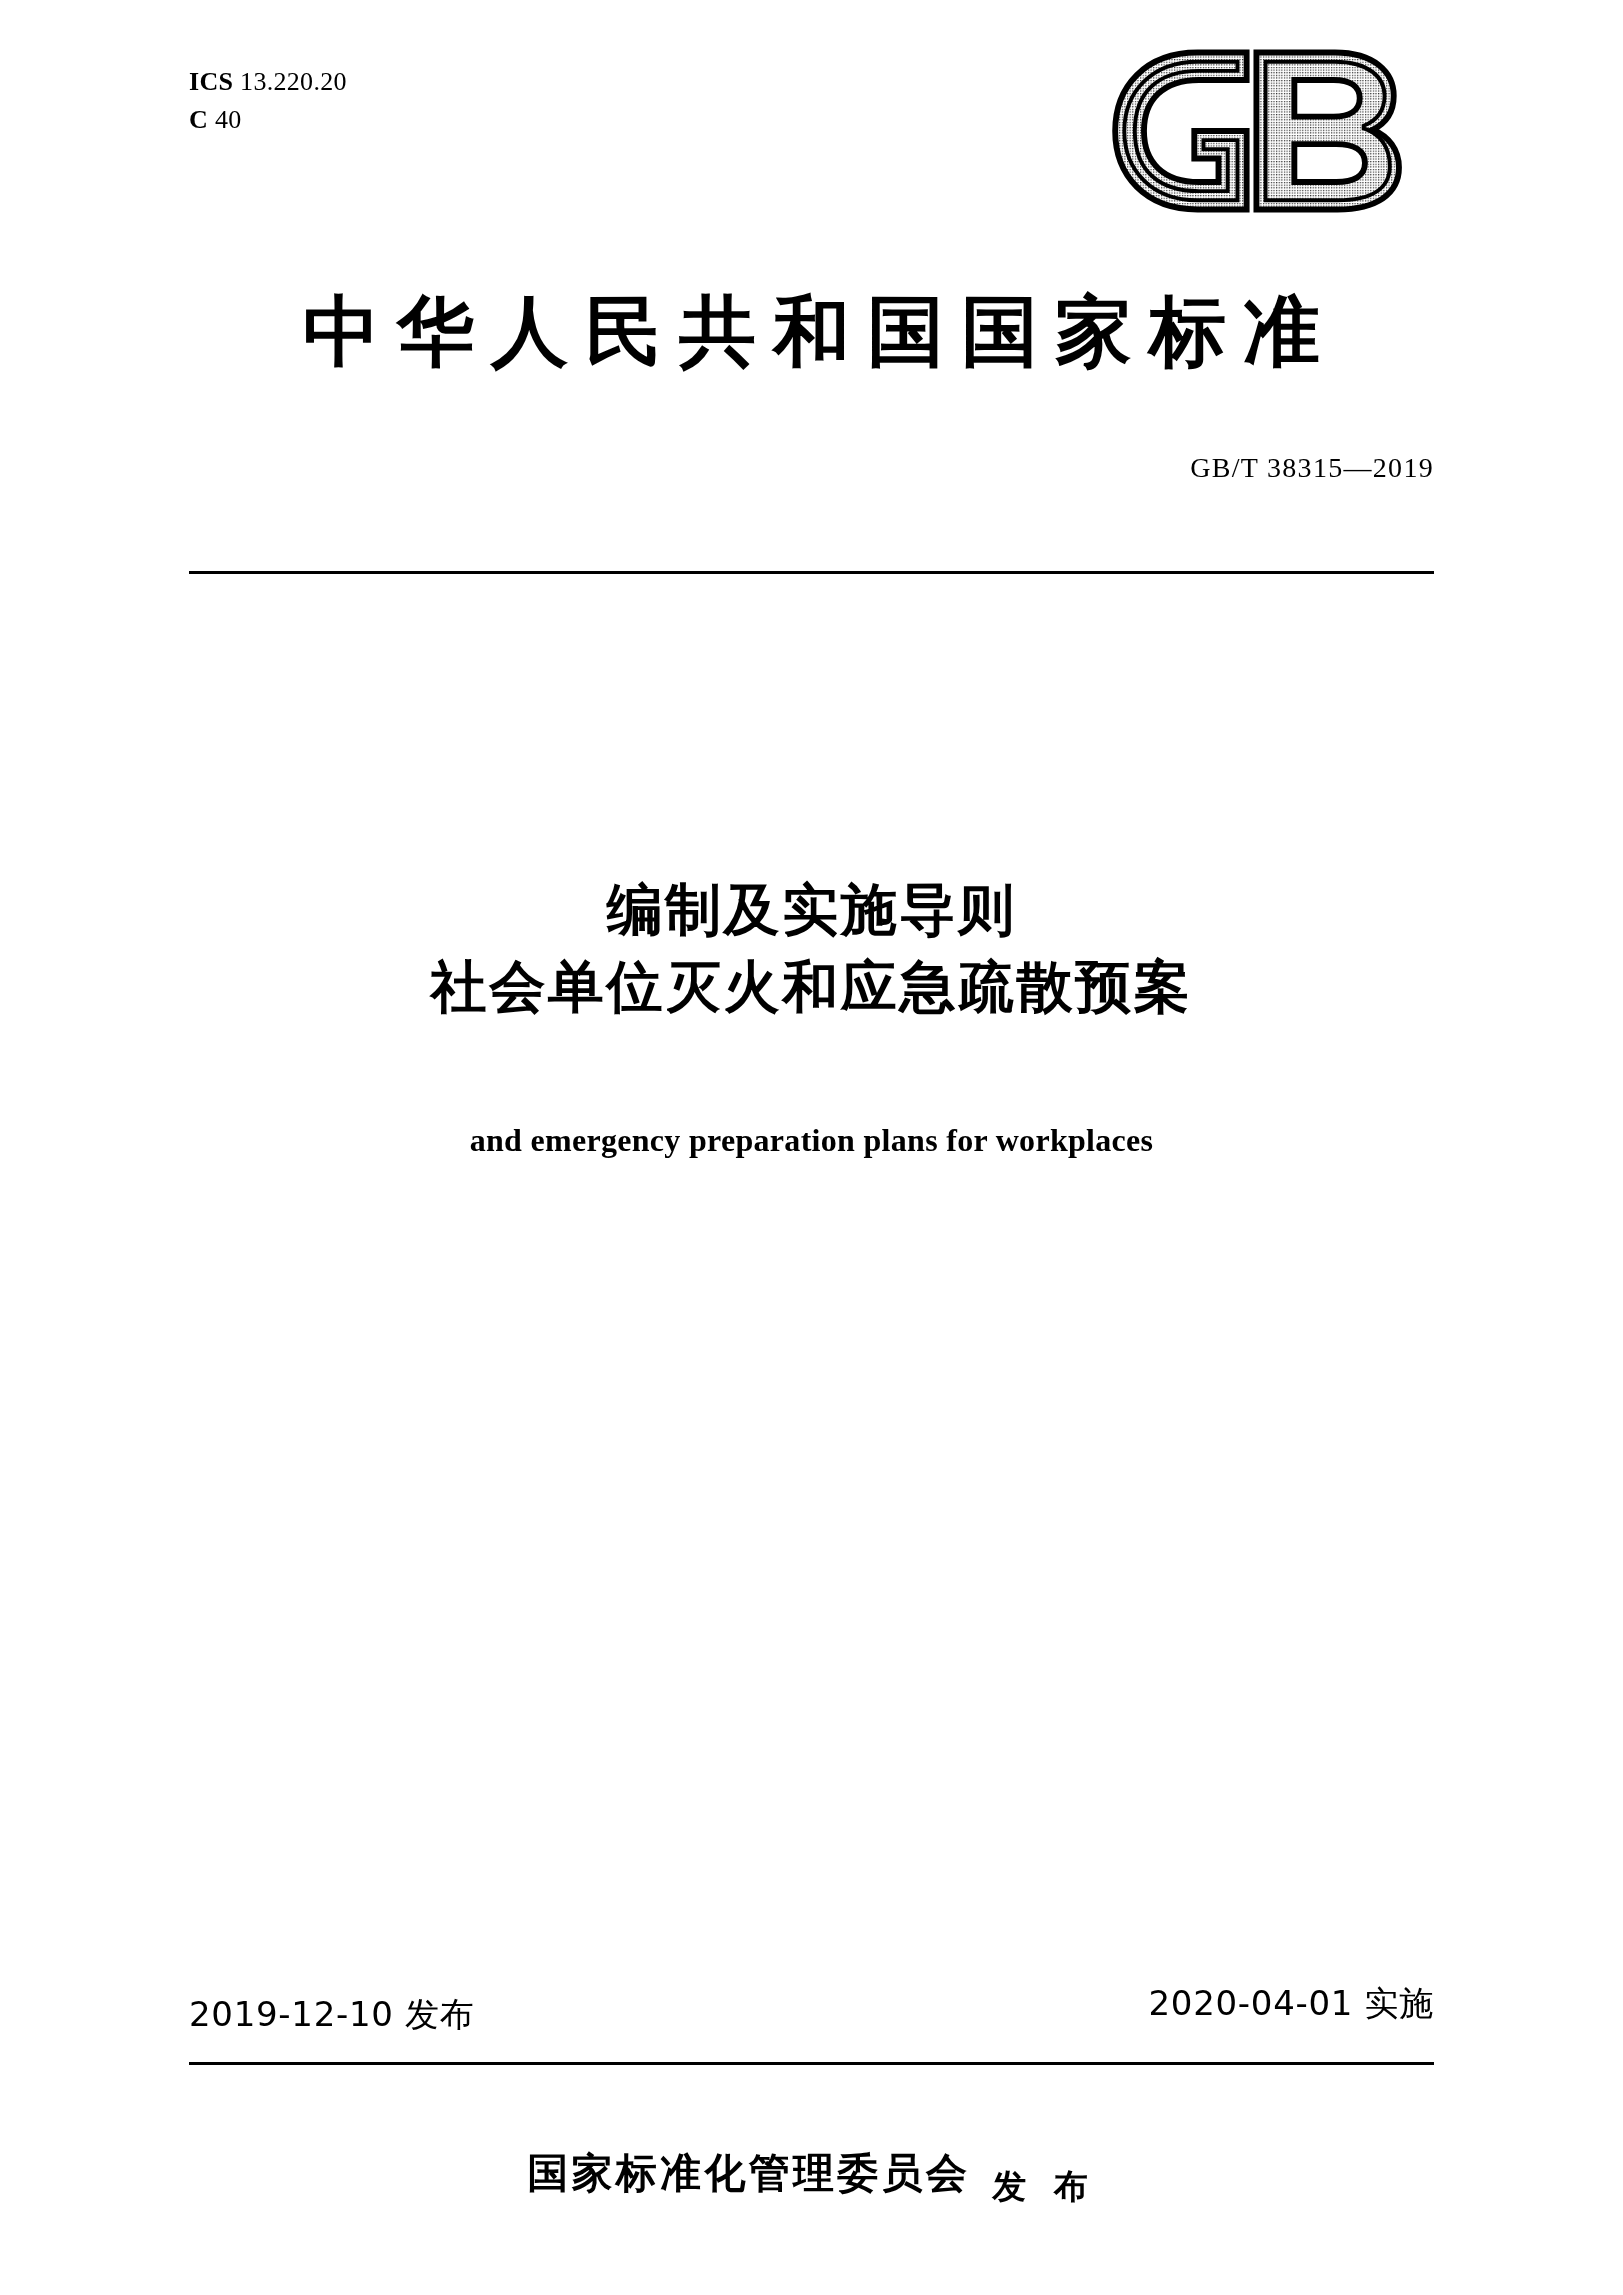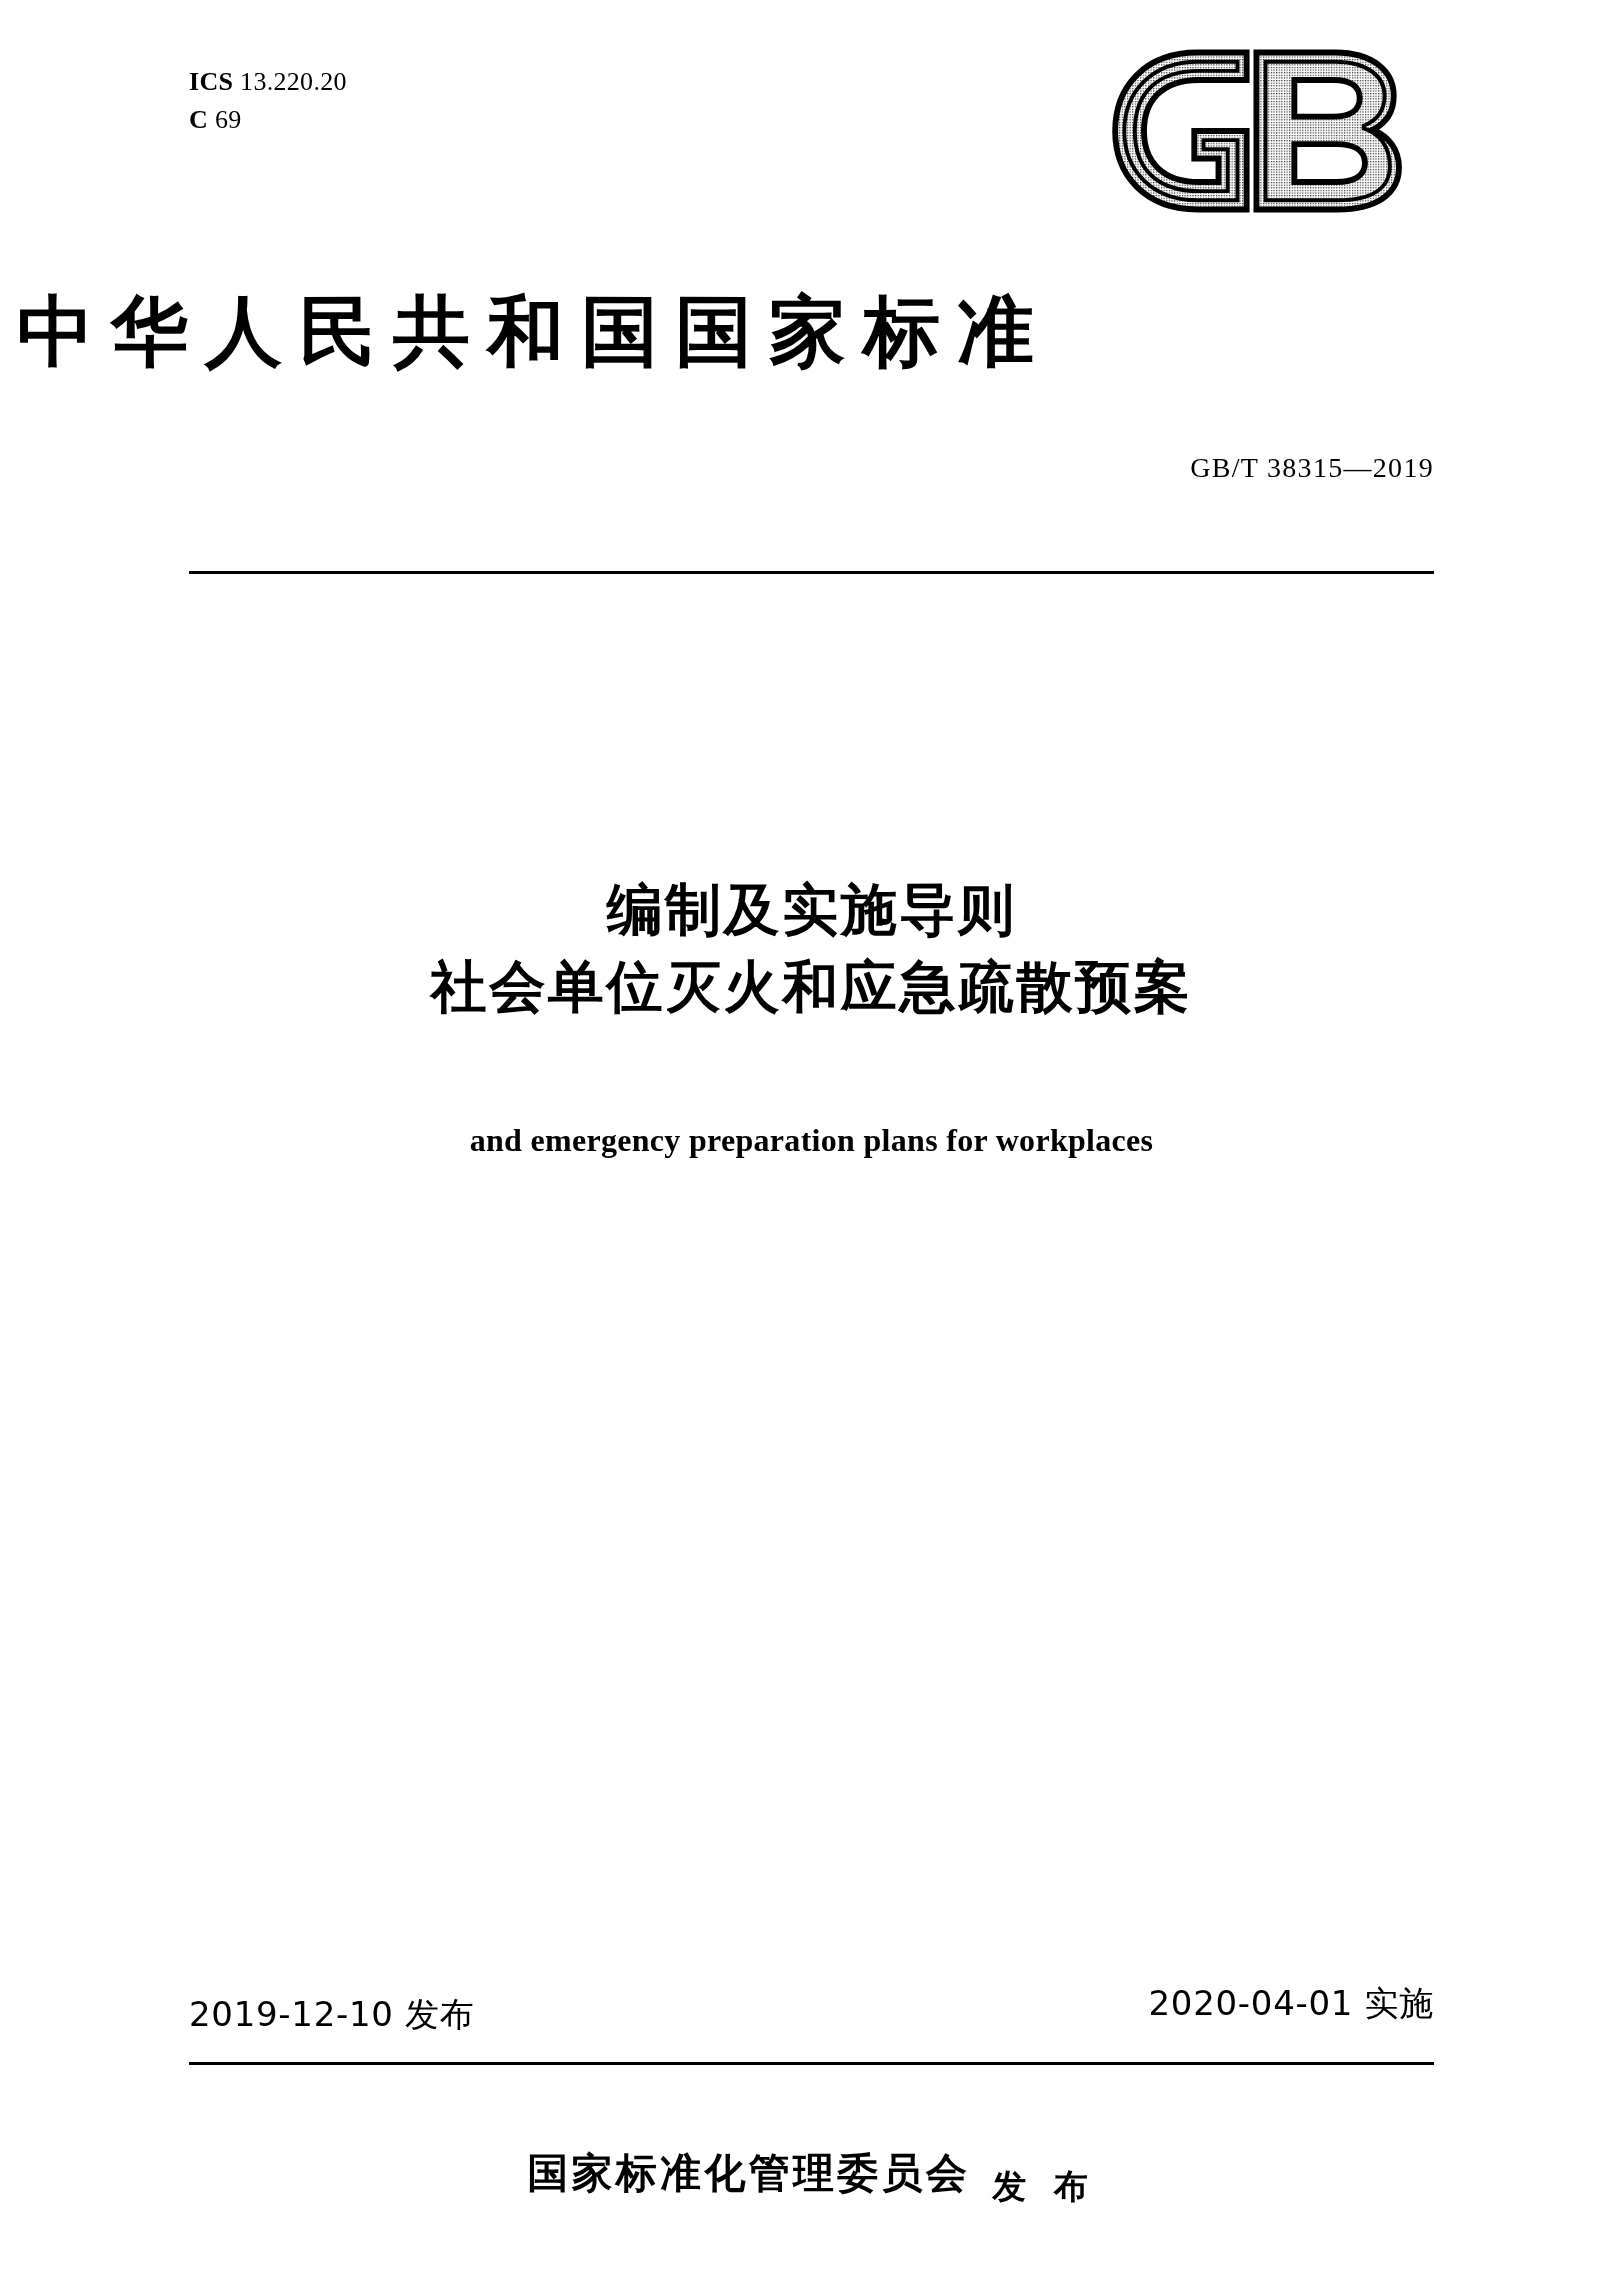--- a/index.html
+++ b/index.html
@@ -48,21 +48,21 @@
     height: 100%;
     display: block;
   }
 
   
   .cn-standard-title {
     position: absolute;
     left: 0;
     right: 0;
     top: 281px;
-    text-align: left;
+    text-align: center;
     font-family: "DejaVu Sans", "Liberation Sans", sans-serif;
     font-weight: bold;
     font-size: 77px;
     letter-spacing: 17px;
     text-indent: 17px;
     color: #000000;
   }
 
   
   .std-number {
@@ -176,21 +176,21 @@
     padding-top: 27.5px;
   }
 </style>
 </head>
 <body>
 
 <div class="page">
 
   <div class="ics-block">
     <div class="ics-line"><span class="bold">ICS</span> <span>13.220.20</span></div>
-    <div class="ics-line"><span class="bold">C</span> <span>69</span></div>
+    <div class="ics-line"><span class="bold">C</span> <span>40</span></div>
   </div>
 
   <div class="gb-logo">
     <svg viewBox="0 0 500 260" xmlns="http://www.w3.org/2000/svg">
       <defs>
         <pattern id="hatch" width="4" height="4" patternUnits="userSpaceOnUse">
           <rect width="4" height="4" fill="#ffffff"></rect>
           <circle cx="1" cy="1" r="1" fill="#000000"></circle>
         </pattern>
       </defs>

